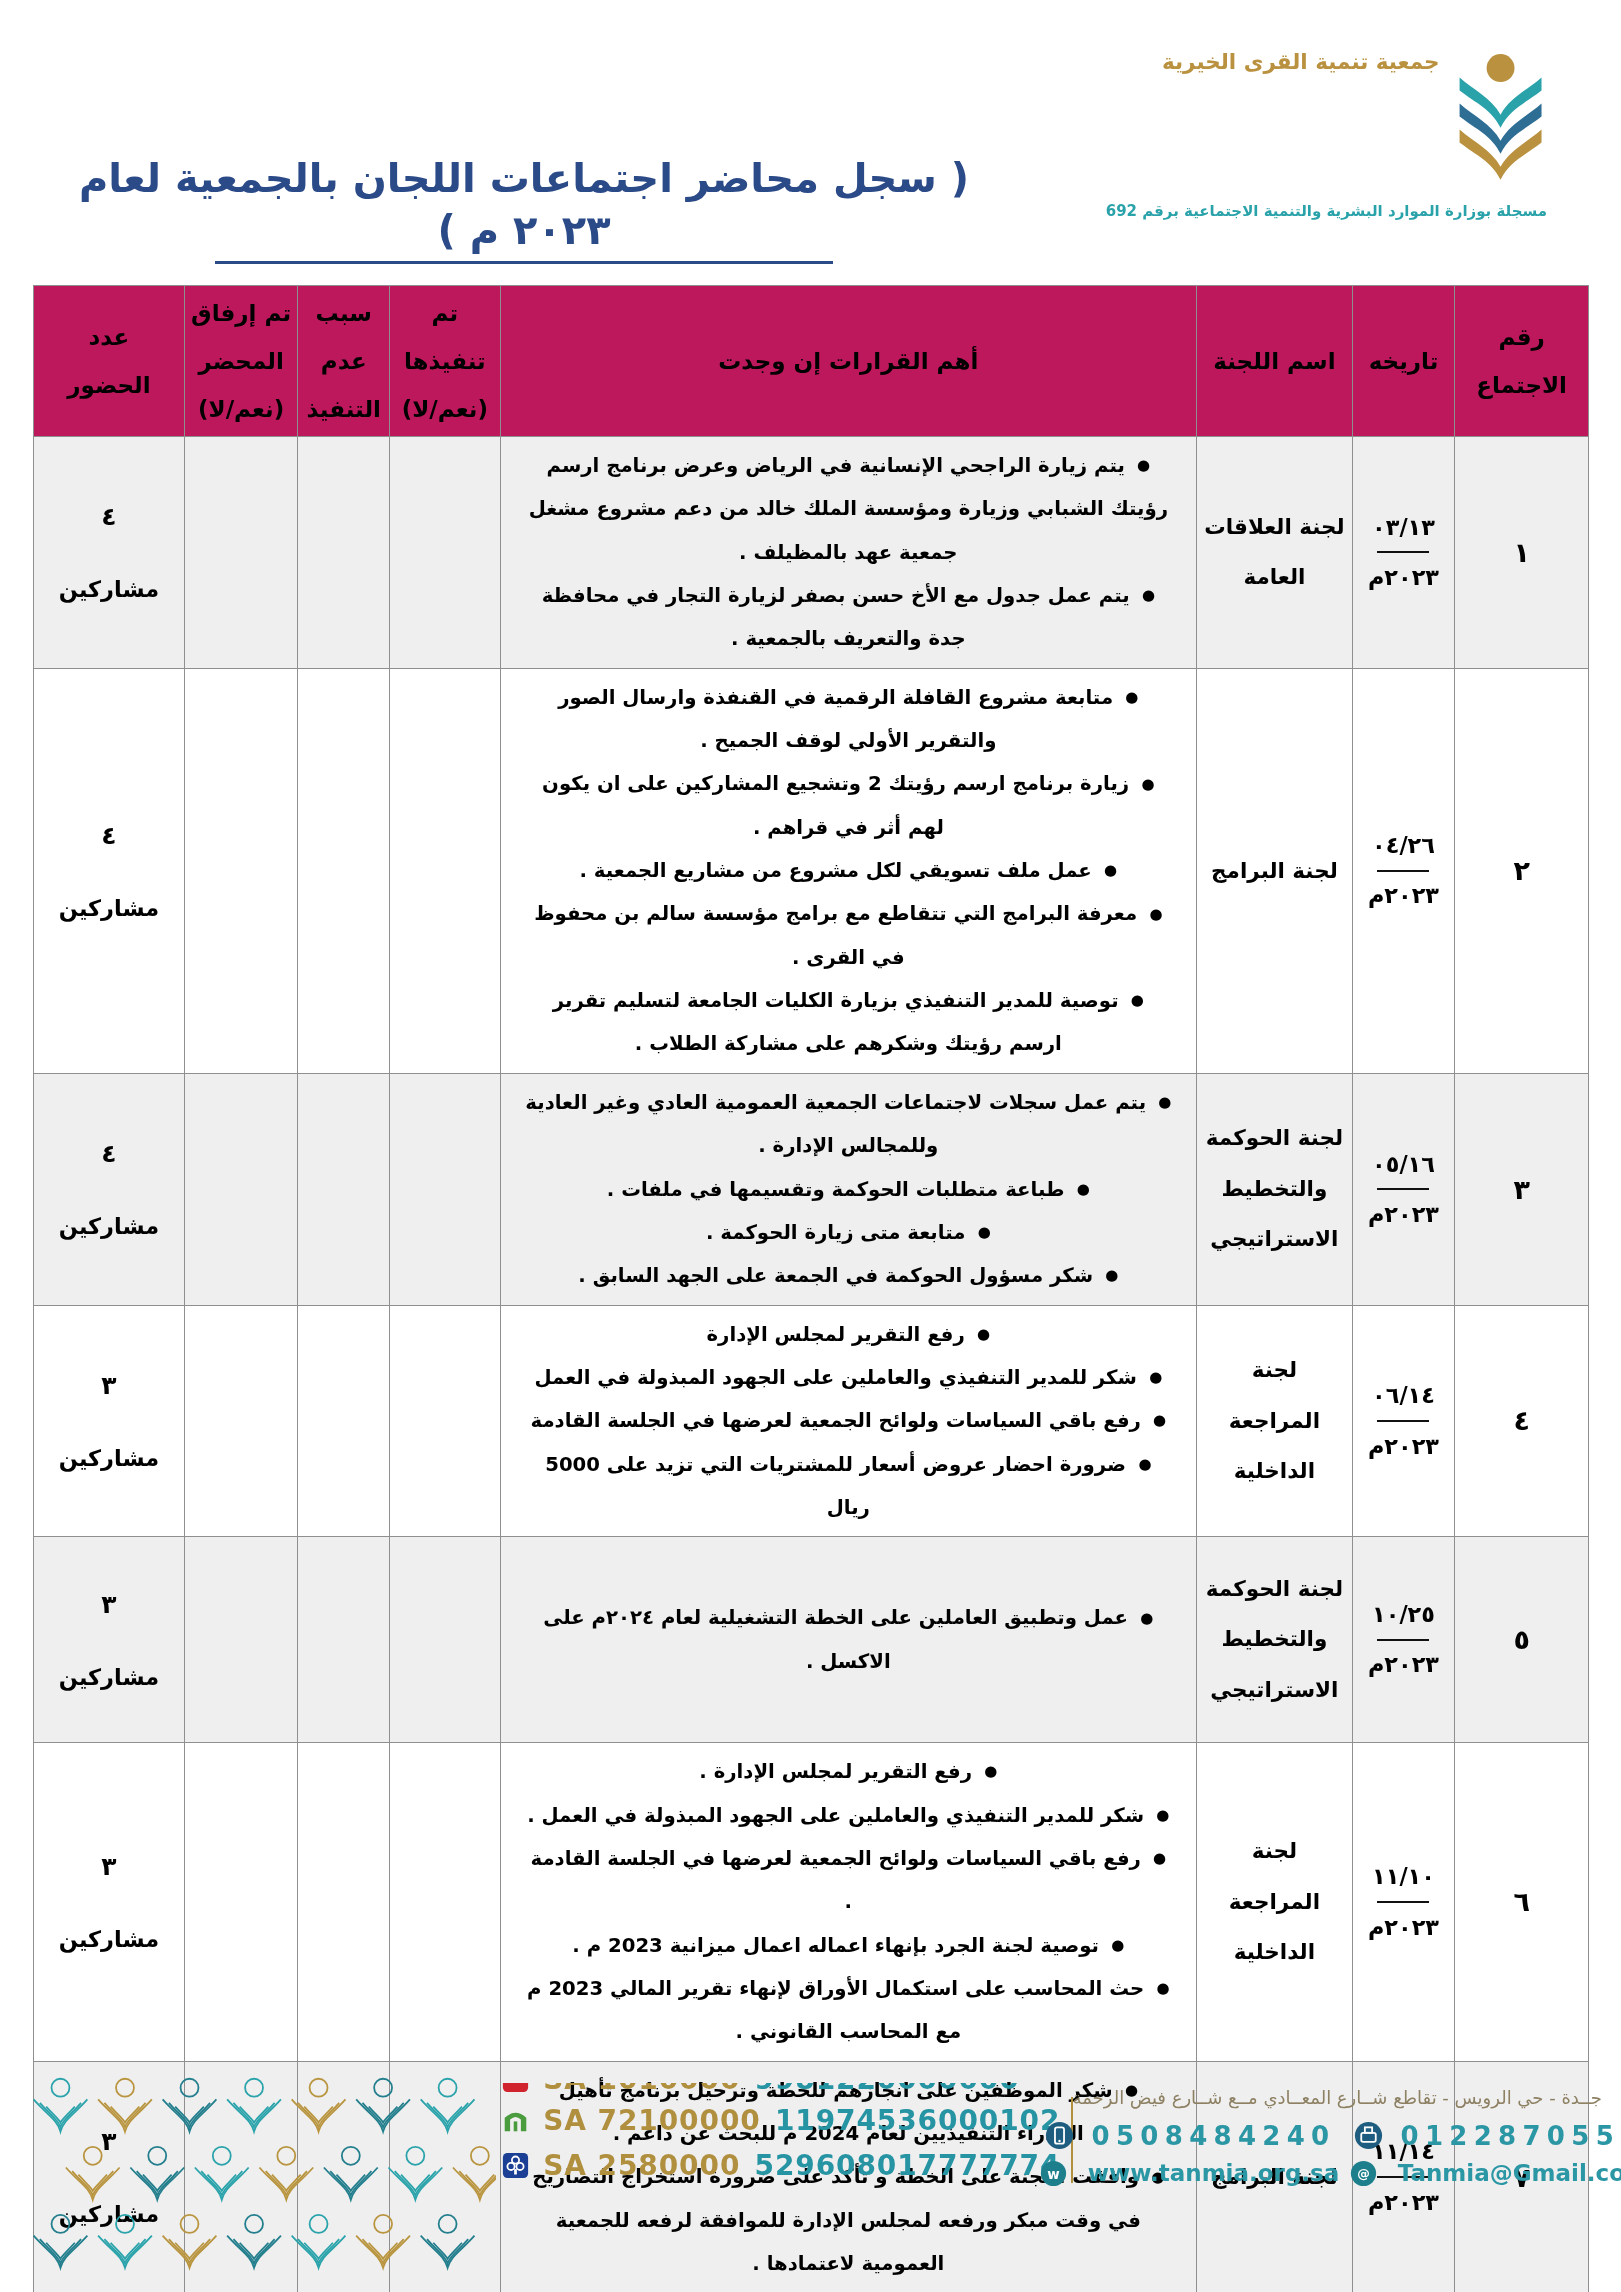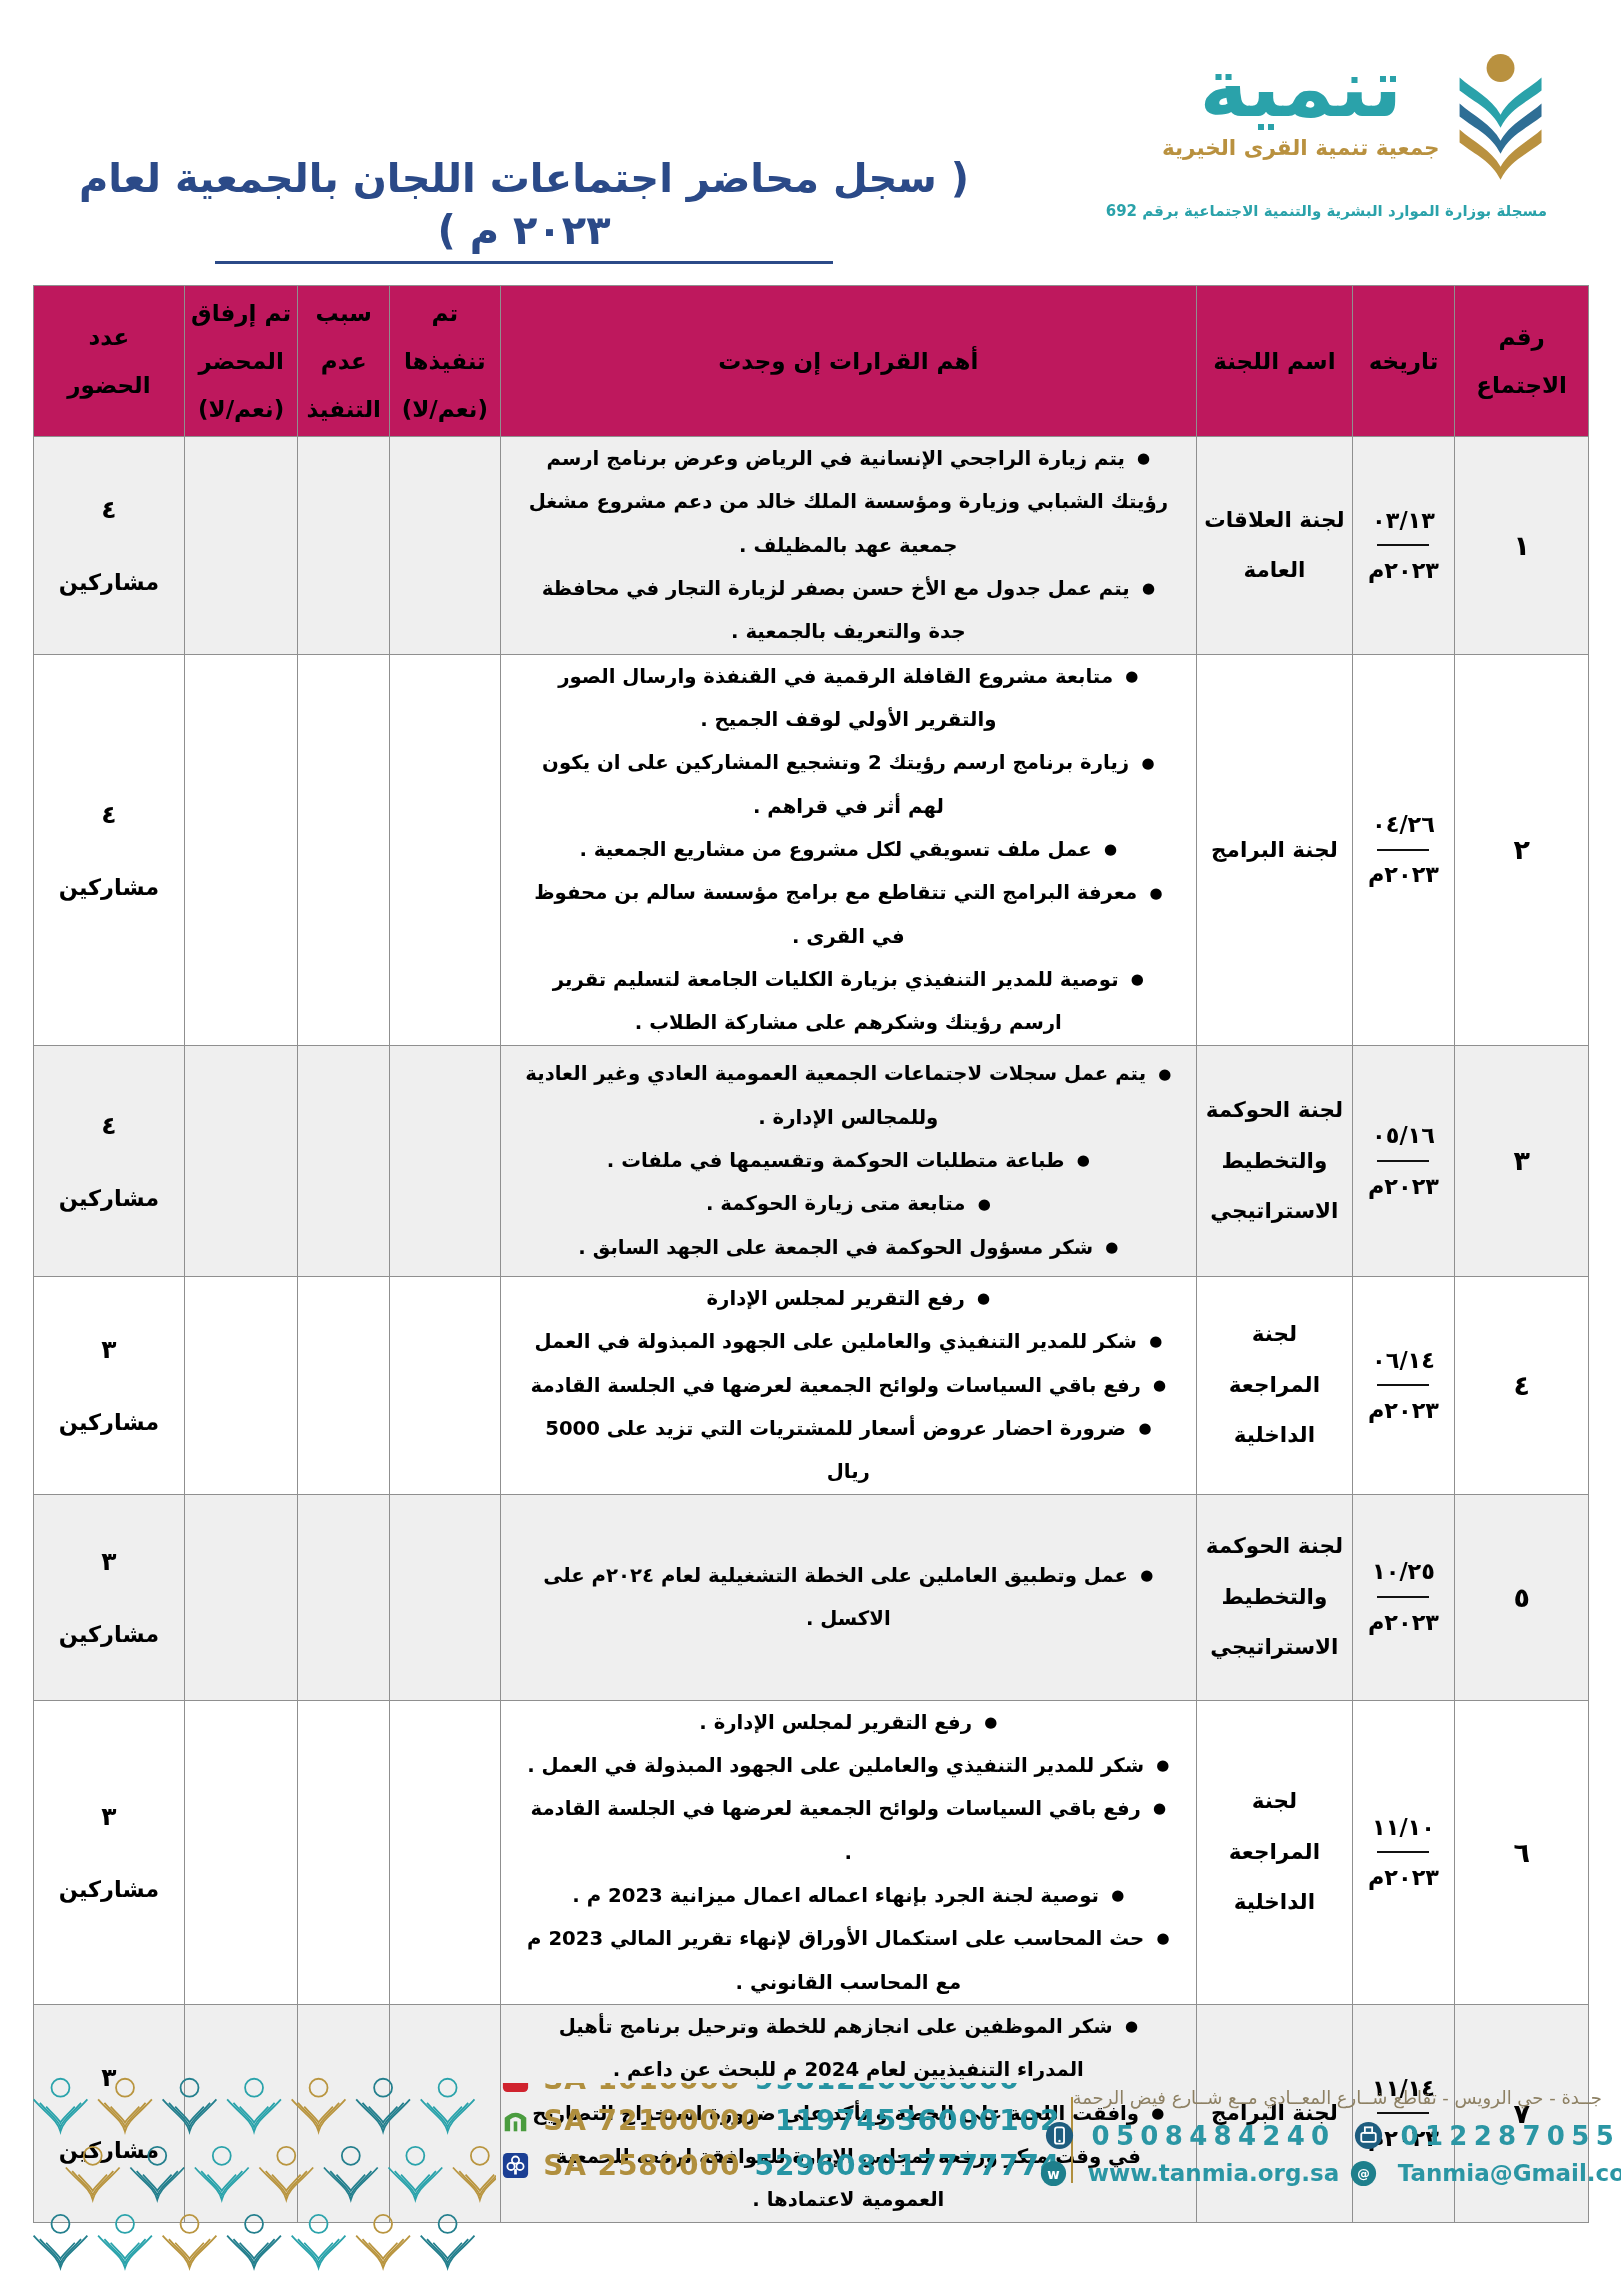--- a/index.html
+++ b/index.html
@@ -27,21 +27,21 @@
            border-bottom:5.4px solid #9a9a9a;vertical-align:middle;text-align:center;padding:0 3.6px;}
   thead th .hl{line-height:2.1;}
   tbody tr.alt{background:#efefef;}
   tbody tr + tr td{border-top:4.5px solid #b3b3b3;}
   tbody td{vertical-align:middle;}
   td.c-no{font-size:27px;font-weight:bold;text-align:center;}
   td.c-date{text-align:center;}
   .date-top,.date-bottom{font-size:22.4px;font-weight:bold;text-align:center;line-height:1.2;}
   .date-sep{width:52px;border-top:2.7px solid #111;margin:10.7px auto;}
   td.c-committee{font-size:21.5px;font-weight:bold;text-align:center;line-height:2.35;padding:5.4px 5.4px;}
-  td.c-decisions{padding:0 23px;}
+  td.c-decisions{padding:7px 23px;}
   .decision{font-size:19.7px;font-weight:bold;text-align:center;line-height:2.2;color:#000;direction:rtl;}
   .decision .bullet{font-size:15px;vertical-align:1.8px;padding-left:5.4px;}
   td.c-att{text-align:center;}
   .att-wrap{display:flex;flex-direction:column;align-items:center;justify-content:center;gap:45px;}
   .att-count{font-size:25px;font-weight:bold;}
   .att-label{font-size:22.4px;font-weight:bold;}
 
   
   .pattern-wrap{position:absolute;left:30px;top:2076px;width:466px;height:217px;overflow:hidden;}
   .banks{position:absolute;left:502px;top:2083px;width:564px;}
@@ -63,21 +63,20 @@
 </style>
 </head>
 <body>
 
 <div class="page">
 
   <header>
     <div class="logo">
       <div class="logo-row">
         <div class="logo-texts">
-          <div class="wordmark">تنمية</div>
           <div class="org-name">جمعية تنمية القرى الخيرية</div>
         </div>
         <svg class="logo-icon" width="106" height="143" viewBox="0 0 100 136">
           <circle cx="50" cy="16" r="15" fill="#b9913f"></circle>
           <path d="M50 66 C40 48 22 40 6 26 L6 40 C24 54 40 60 50 80 C60 60 76 54 94 40 L94 26 C78 40 60 48 50 66 Z" fill="#2aa2aa"></path>
           <path d="M50 94 C40 76 22 68 6 54 L6 68 C24 82 40 88 50 108 C60 88 76 82 94 68 L94 54 C78 68 60 76 50 94 Z" fill="#2e6e95"></path>
           <path d="M50 122 C40 104 22 96 6 82 L6 96 C24 110 40 116 50 136 C60 116 76 110 94 96 L94 82 C78 96 60 104 50 122 Z" fill="#b9913f"></path>
         </svg>
       </div>
       <div class="reg-line">مسجلة بوزارة الموارد البشرية والتنمية الاجتماعية برقم 692</div>

